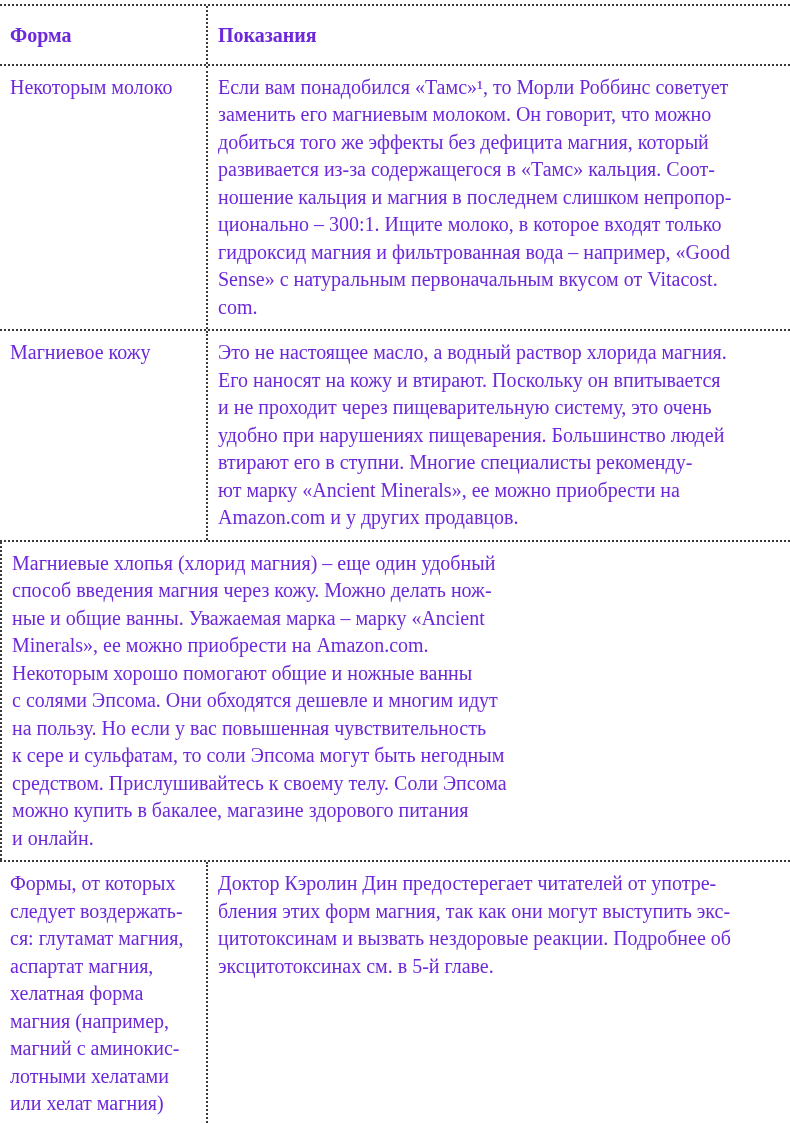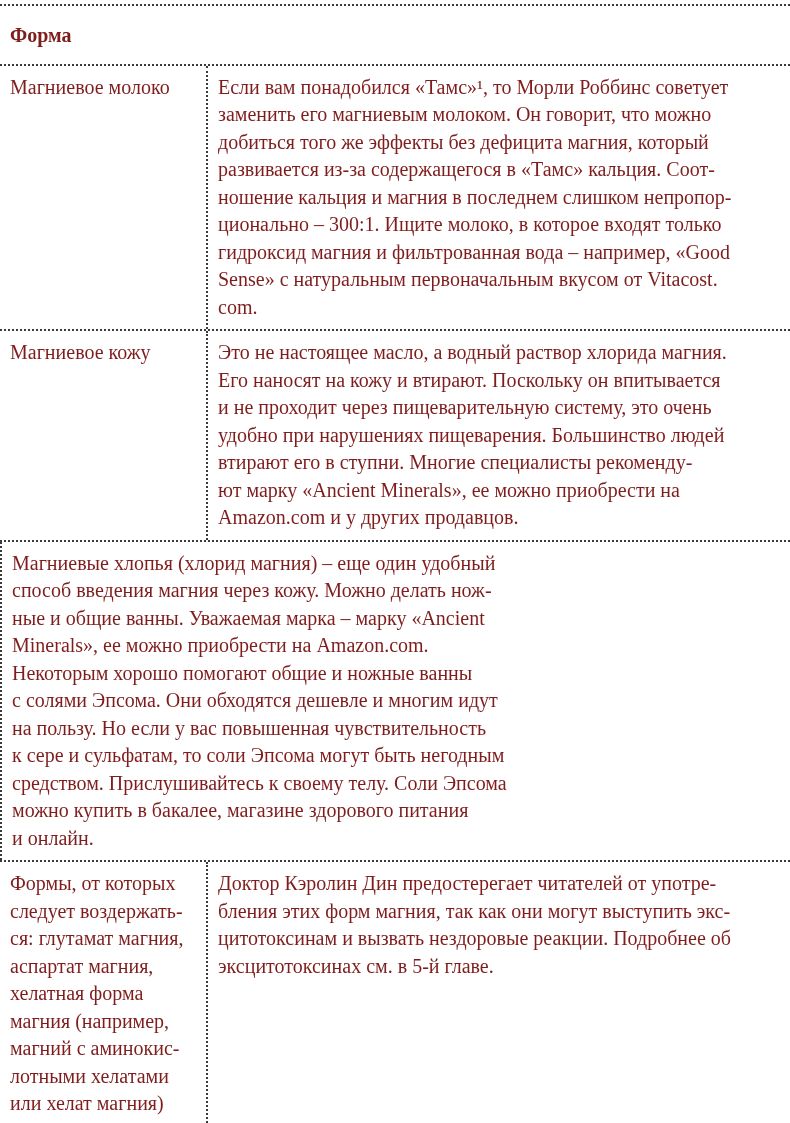--- a/index.html
+++ b/index.html
@@ -8,21 +8,21 @@
     background: #ffffff;
   }
   .page {
     width: 790px;
     height: 1123px;
     background: #ffffff;
     box-sizing: border-box;
     padding-top: 4px;
     overflow: hidden;
     font-family: "Liberation Serif", "DejaVu Serif", serif;
-    color: #7f1d1d;
+    color: #6d28d9;
   }
   .mg-table {
     width: 100%;
     border-top: 2px dotted #3a3a3a;
     border-bottom: 2px dotted #3a3a3a;
   }
   .row {
     display: flex;
     align-items: stretch;
   }
@@ -51,24 +51,25 @@
   }
 </style>
 </head>
 <body>
 
 <div class="page">
   <div class="mg-table">
 
     <div class="row header">
       <div class="cell form">Форма</div>
+      <div class="cell indication">Показания</div>
     </div>
 
     <div class="row">
-      <div class="cell form">Магниевое молоко</div>
+      <div class="cell form">Некоторым молоко</div>
       <div class="cell indication">Если вам понадобился «Тамс»¹, то Морли Роббинс советует
 заменить его магниевым молоком. Он говорит, что можно
 добиться того же эффекты без дефицита магния, который
 развивается из-за содержащегося в «Тамс» кальция. Соот-
 ношение кальция и магния в последнем слишком непропор-
 ционально – 300:1. Ищите молоко, в которое входят только
 гидроксид магния и фильтрованная вода – например, «Good
 Sense» с натуральным первоначальным вкусом от Vitacost.
 com.</div>
     </div>

